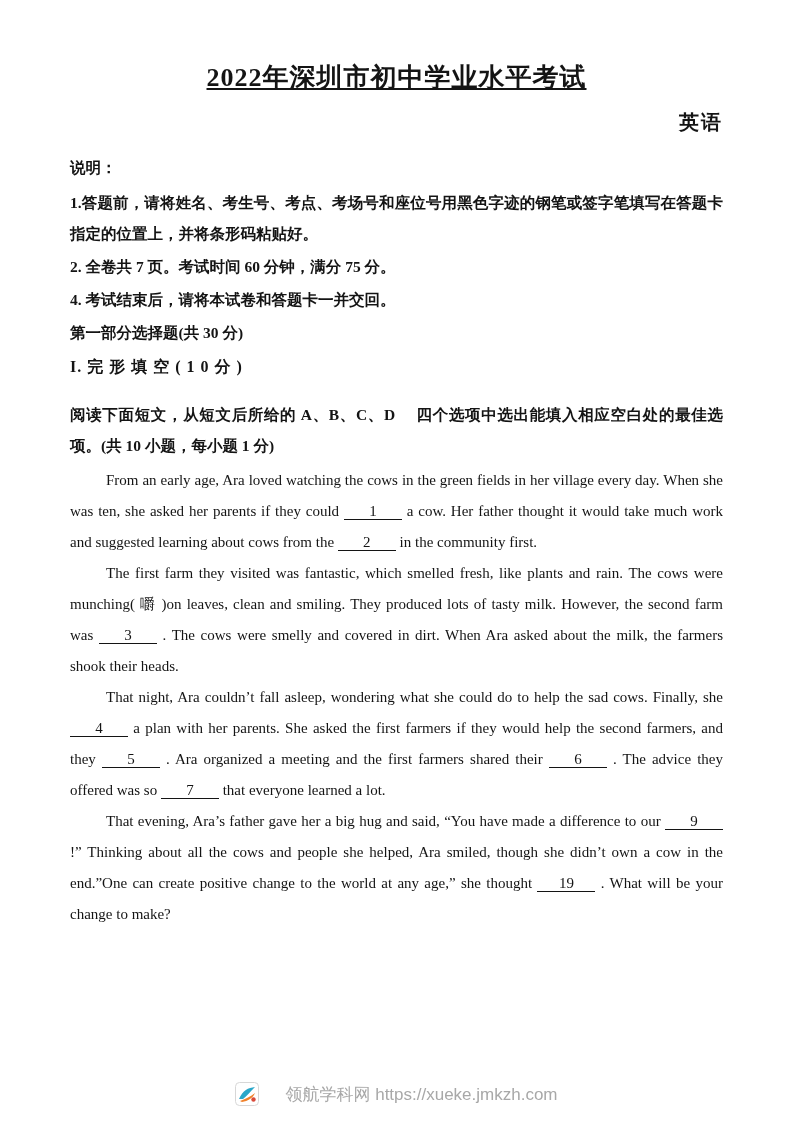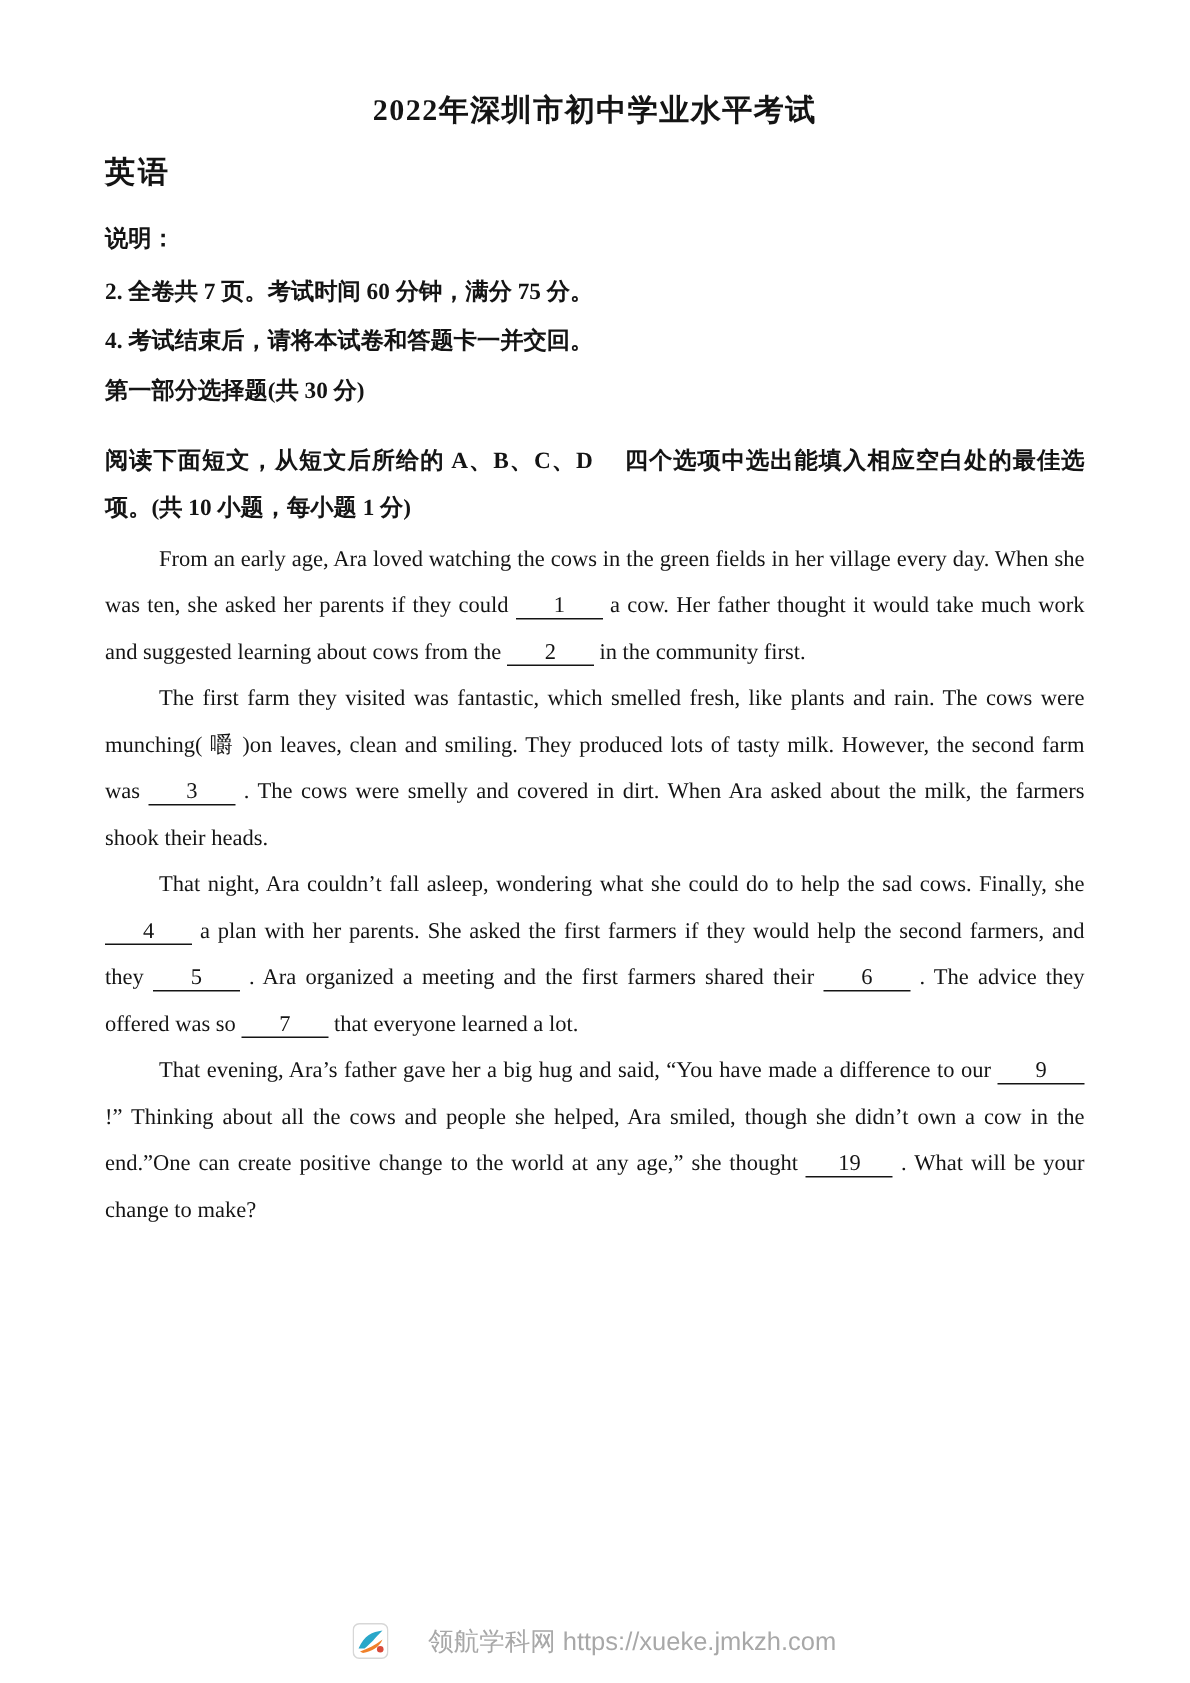--- a/index.html
+++ b/index.html
@@ -13,27 +13,28 @@
     height: 1122px;
     box-sizing: border-box;
     padding: 50px 70px 0 70px;
     background: #ffffff;
     font-family: "Liberation Serif", "DejaVu Serif", serif;
     color: #141414;
     overflow: hidden;
   }
   .exam-title {
     text-align: center;
-    font-size: 20px;
+    font-size: 26px;
     font-weight: bold;
     margin: 10px 0 14px 0;
     letter-spacing: 1px;
+    text-decoration: underline;
   }
   .exam-subject {
-    text-align: left;
+    text-align: right;
     font-size: 20px;
     font-weight: bold;
     margin: 11px 0 16px 0;
     letter-spacing: 2px;
   }
   .notes-heading {
     font-size: 15.5px;
     font-weight: bold;
     margin: 0 0 4px 0;
     line-height: 31px;
@@ -105,25 +106,27 @@
 </head>
 <body>
 
 <div class="page">
 
   <h1 class="exam-title">2022年深圳市初中学业水平考试</h1>
   <h2 class="exam-subject">英语</h2>
 
   <div class="notes">
     <p class="notes-heading">说明：</p>
+    <p class="note-item">1.答题前，请将姓名、考生号、考点、考场号和座位号用黑色字迹的钢笔或签字笔填写在答题卡指定的位置上，并将条形码粘贴好。</p>
     <p class="note-item">2. 全卷共 7 页。考试时间 60 分钟，满分 75 分。</p>
     <p class="note-item">4. 考试结束后，请将本试卷和答题卡一并交回。</p>
   </div>
 
   <p class="section-heading">第一部分选择题(共 30 分)</p>
+  <p class="cloze-title">I. 完 形 填 空 ( 1 0 分 )</p>
   <p class="cloze-instruction">阅读下面短文，从短文后所给的 A、B、C、D　 四个选项中选出能填入相应空白处的最佳选项。(共 10 小题，每小题 1 分)</p>
 
   <div class="passage">
     <p>From an early age, Ara loved watching the cows in the green fields in her village every day. When she was ten, she asked her parents if they could <span class="blank">1</span> a cow. Her father thought it would  take much work and suggested learning about cows from the <span class="blank">2</span> in the community first.</p>
     <p>The first farm they visited was fantastic, which smelled fresh, like plants and rain. The cows were munching( 嚼 )on leaves, clean and smiling. They produced lots of tasty milk. However, the second farm was <span class="blank">3</span> . The cows were smelly and covered in dirt. When Ara asked about the milk, the farmers shook their heads.</p>
     <p>That night, Ara couldn’t fall asleep, wondering what she could do to help the sad cows. Finally, she <span class="blank">4</span> a plan with her parents. She asked the first farmers if they would help the second farmers, and they <span class="blank">5</span> . Ara organized a meeting and the first farmers shared their <span class="blank">6</span> . The advice they offered was so <span class="blank">7</span> that everyone learned a lot.</p>
     <p>That evening, Ara’s father gave her a big hug and said, “You have made a difference to our <span class="blank">9</span> !” Thinking about all the cows and people she helped, Ara smiled, though she didn’t own a cow in the end.”One can create positive change to the world at any age,” she thought <span class="blank">19</span> . What will be your change to make?</p>
   </div>
 
   <div class="footer">

